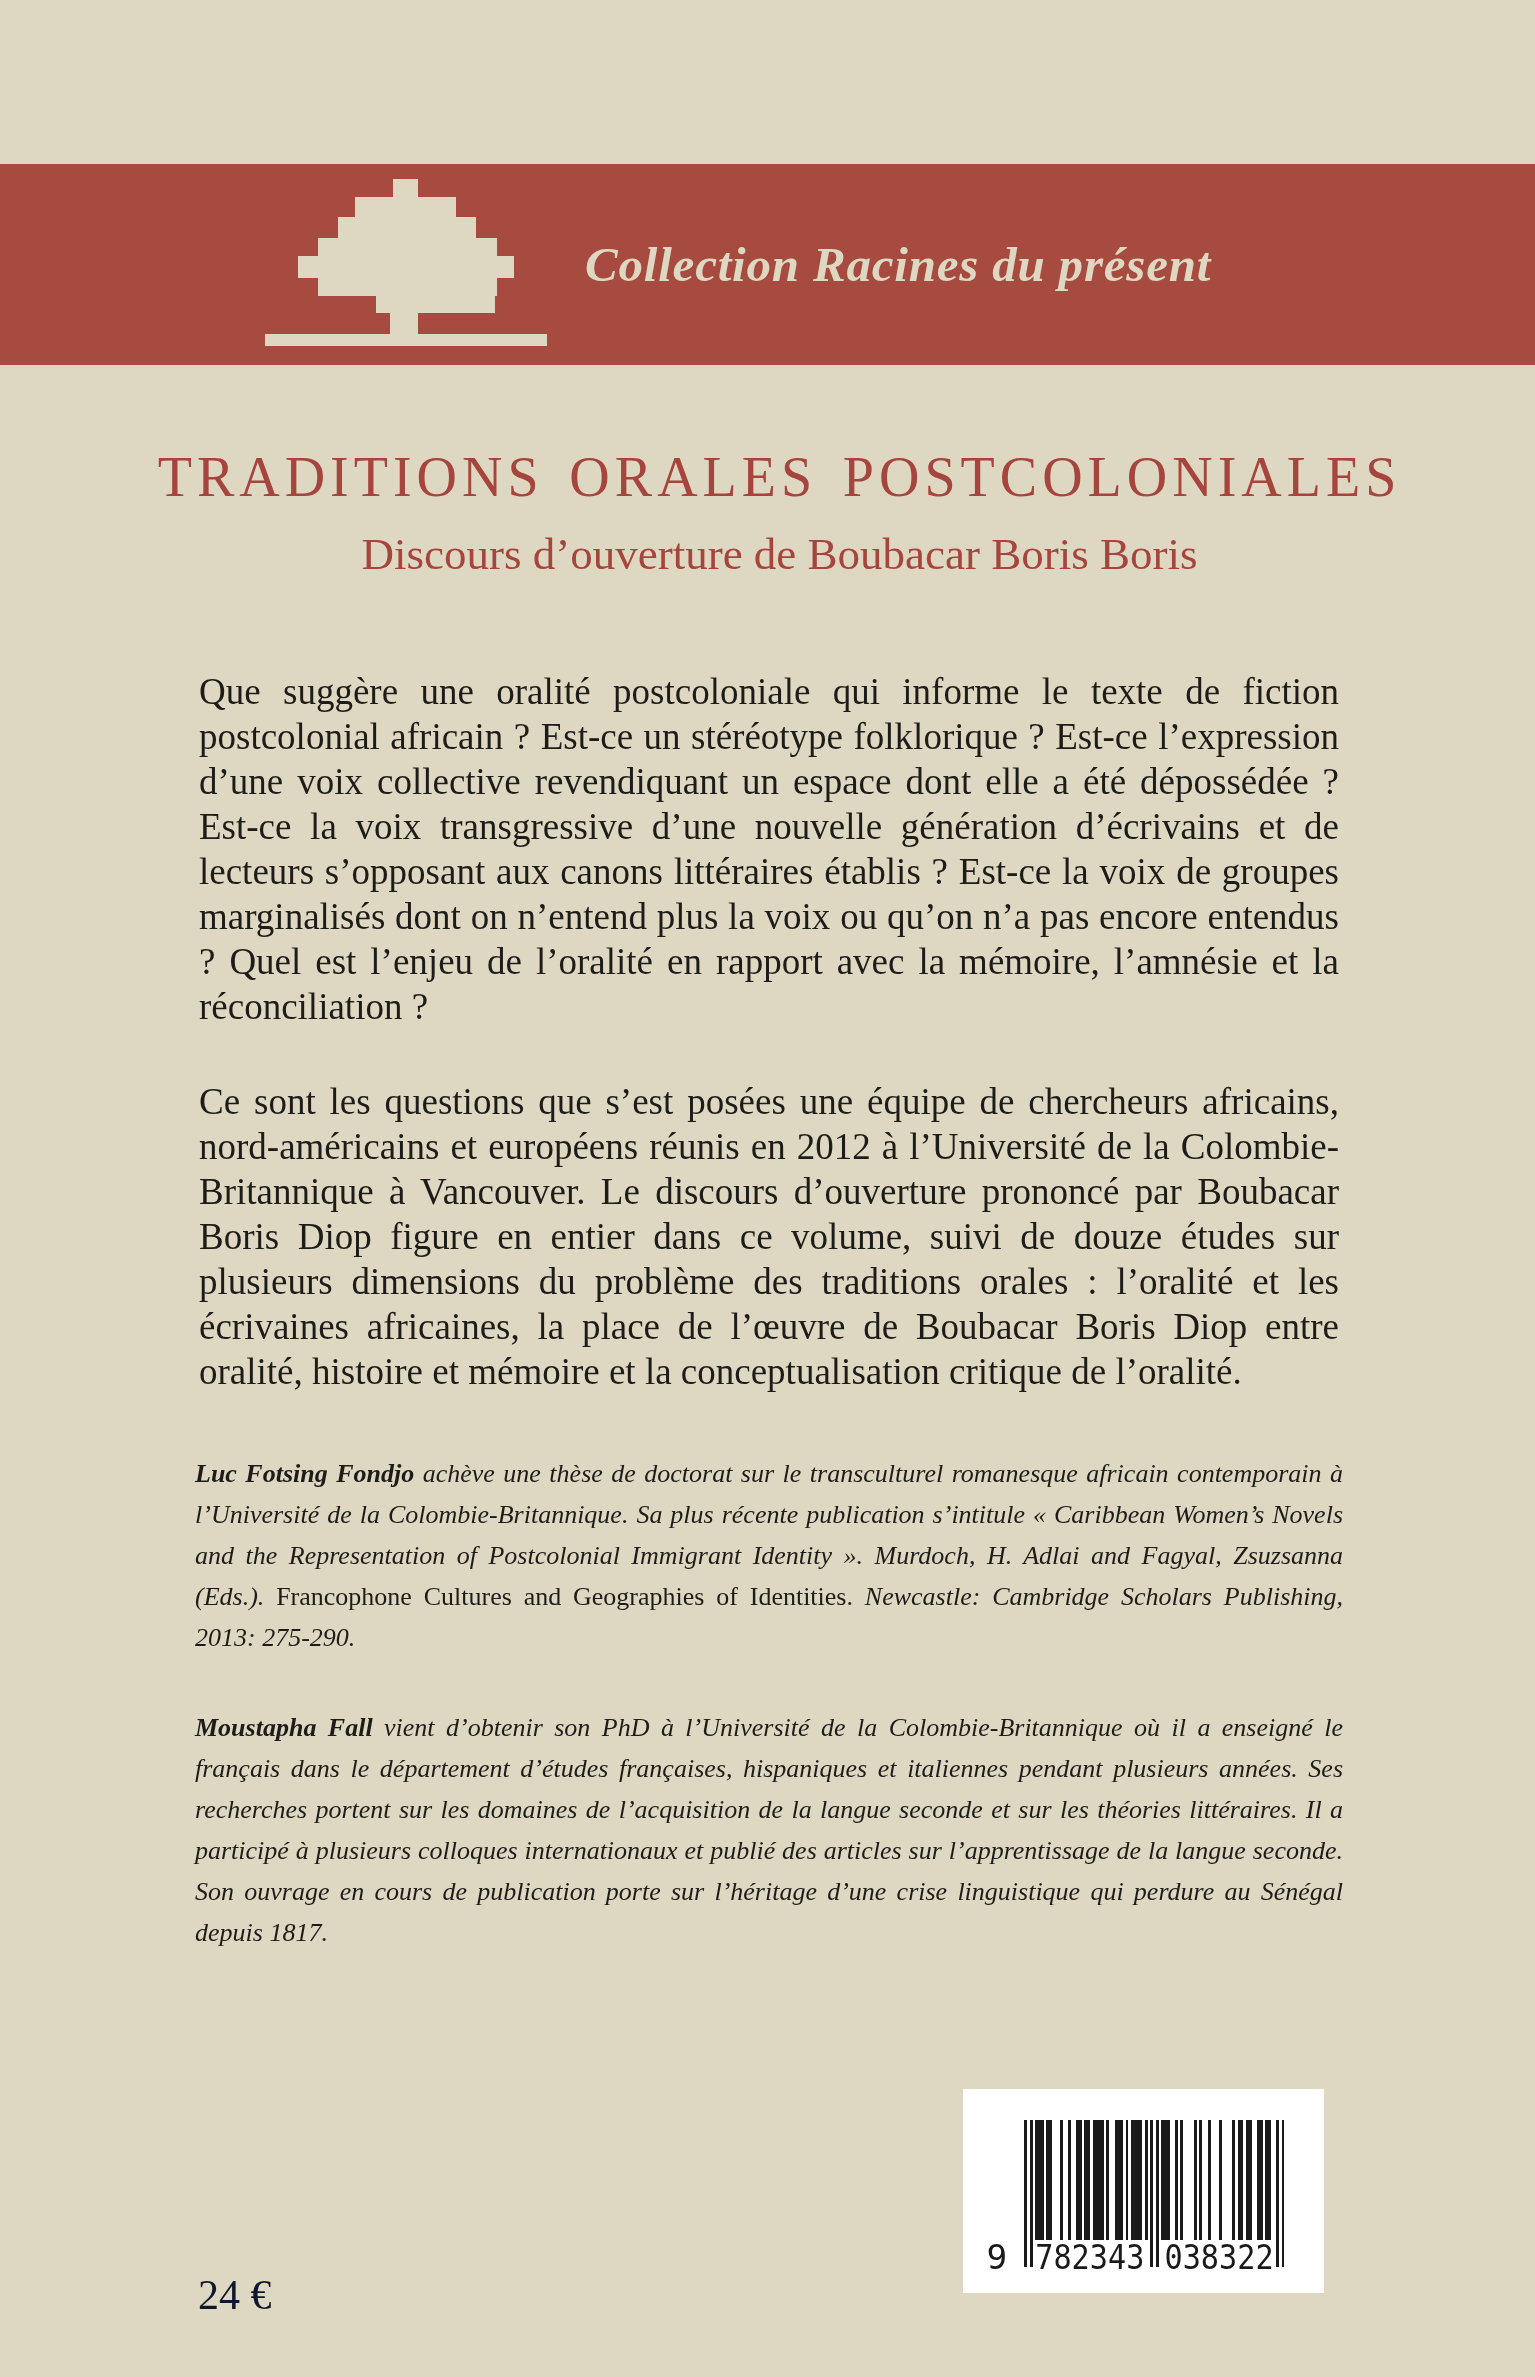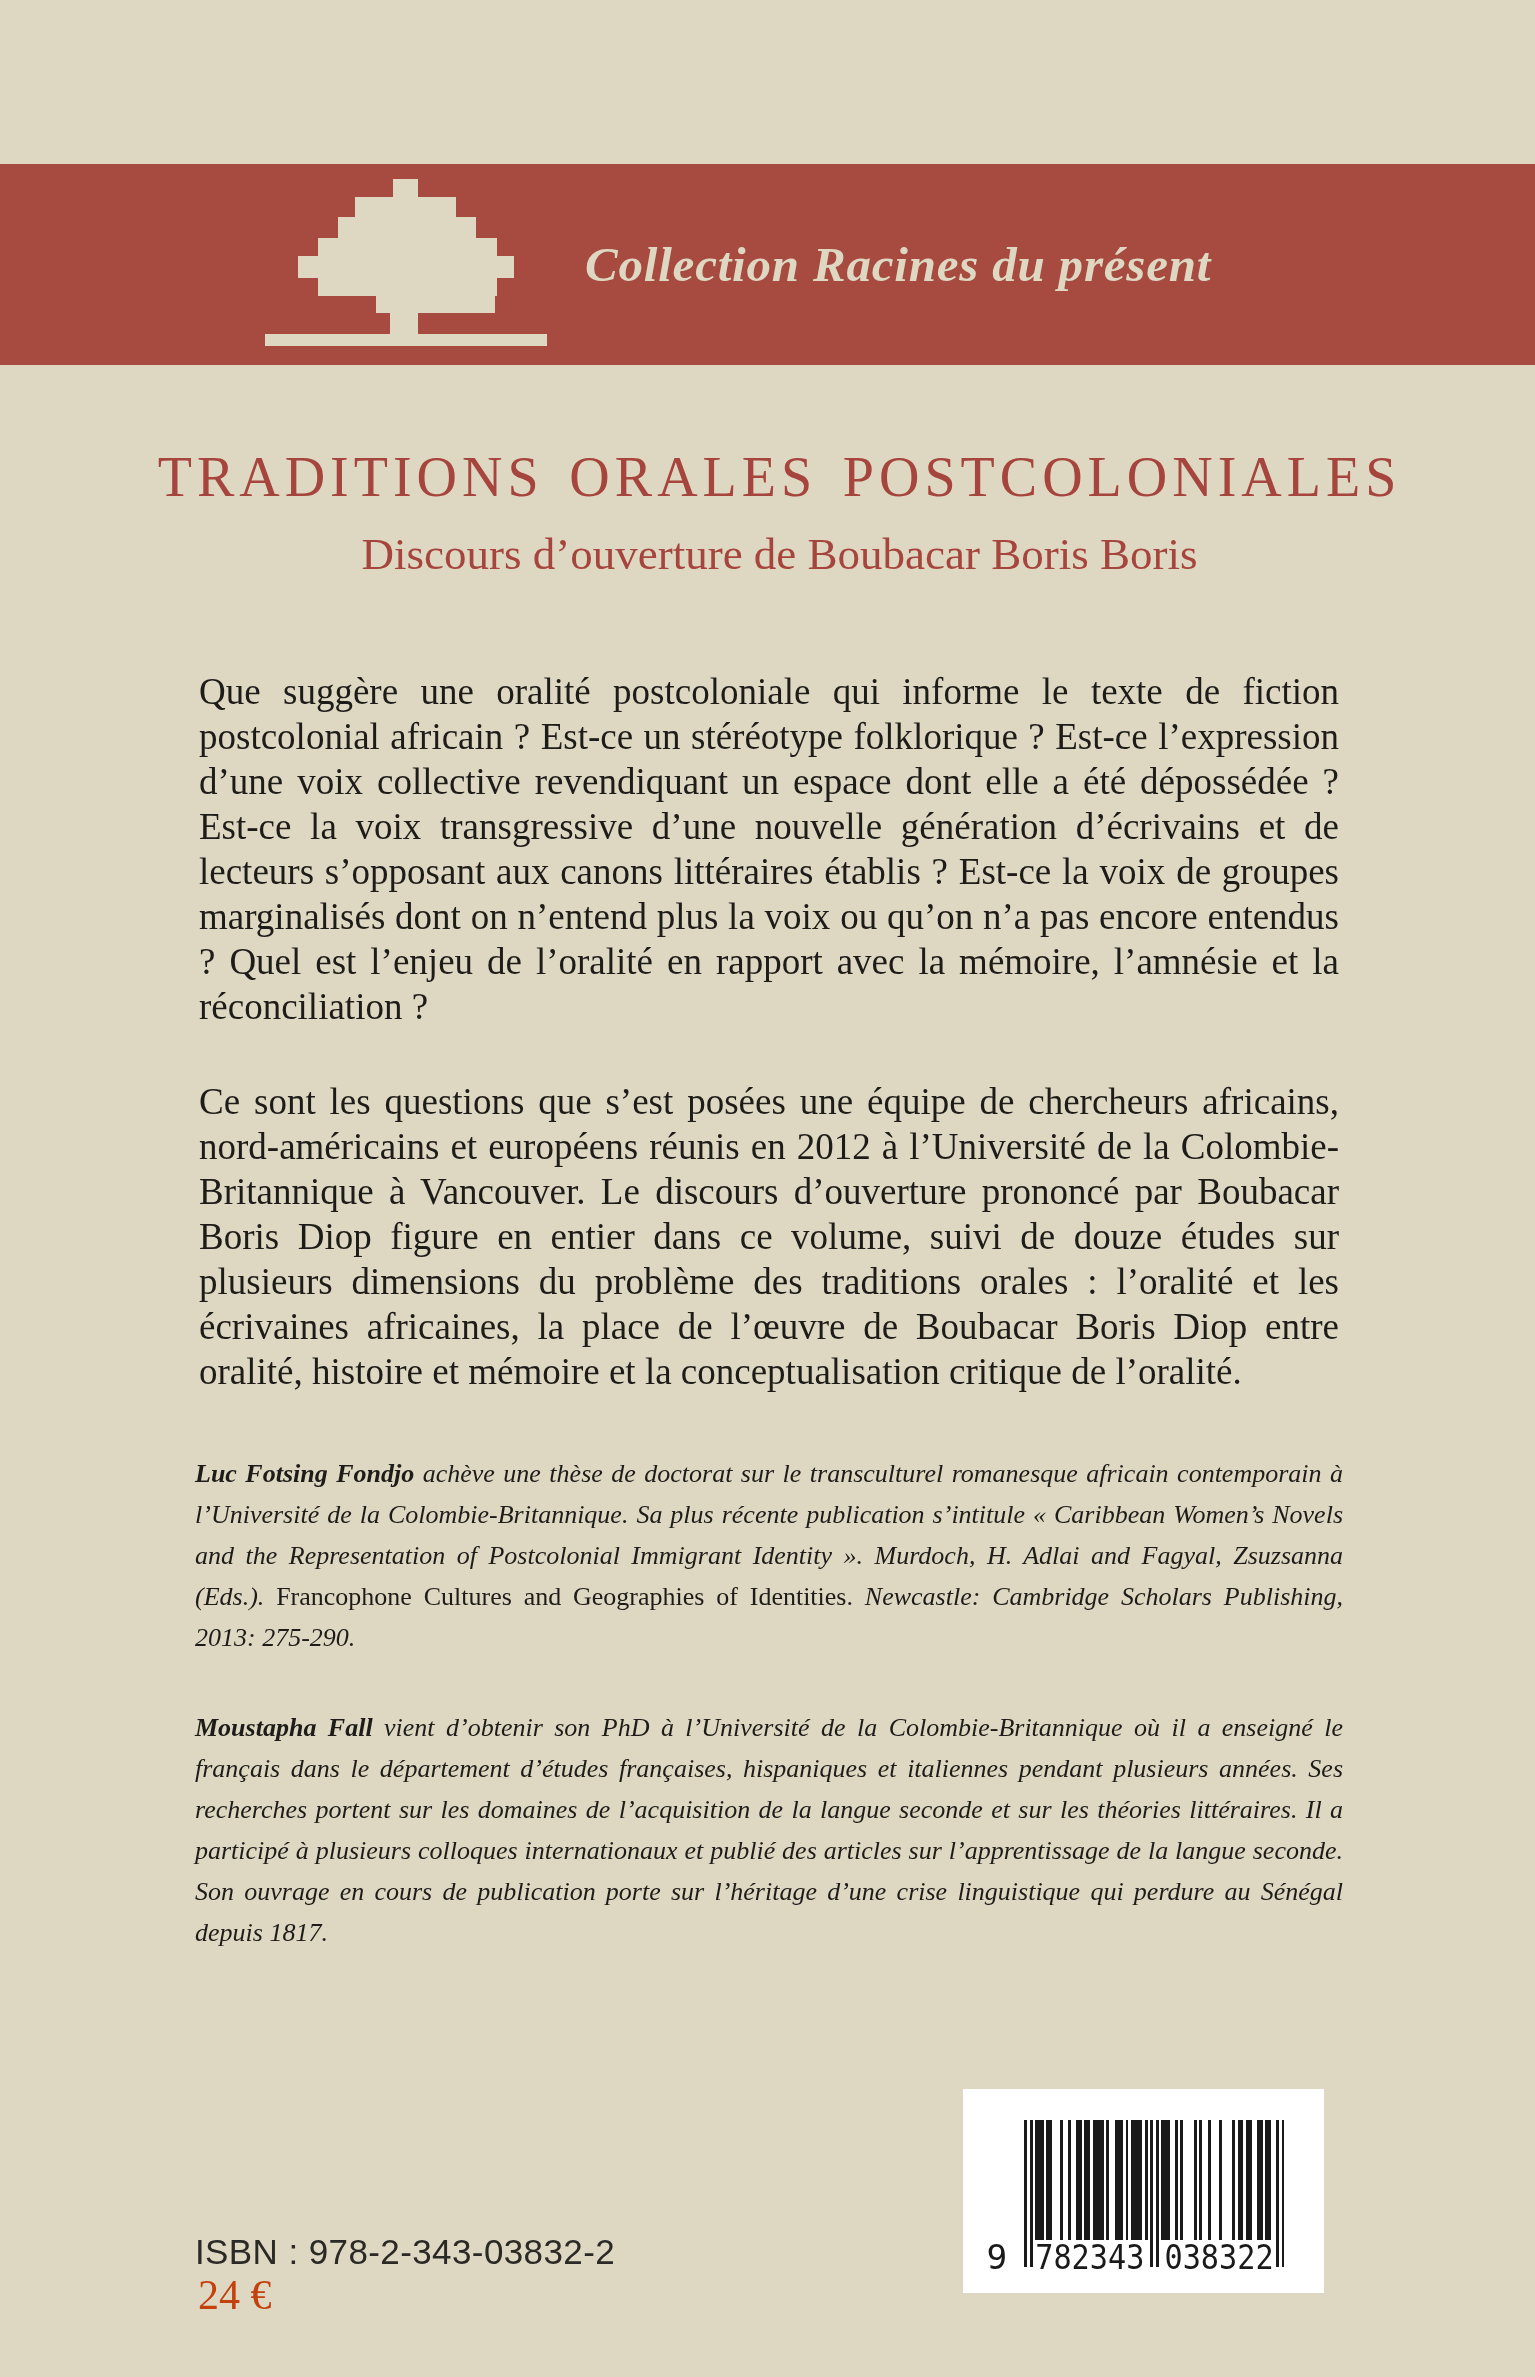--- a/index.html
+++ b/index.html
@@ -101,21 +101,21 @@
     left: 195px; top: 2232px;
     font-family: "Liberation Sans", sans-serif;
     font-size: 35px;
     color: #2b2925;
     letter-spacing: 0.4px;
   }
   .price {
     position: absolute;
     left: 198px; top: 2271px;
     font-size: 42px;
-    color: #c2410c;
+    color: #0f172a;
   }
   .barcode-box {
     position: absolute;
     left: 963px; top: 2089px;
     width: 361px; height: 204px;
     background: #ffffff;
   }
   .barcode-box svg { display: block; width: 100%; height: 100%; }
 </style>
 </head>
@@ -148,21 +148,20 @@
   <div class="synopsis">
     <p>Que suggère une oralité postcoloniale qui informe le texte de fiction postcolonial africain ? Est-ce un stéréotype folklorique ? Est-ce l’expression d’une voix collective revendiquant un espace dont elle a été dépossédée ? Est-ce la voix transgressive d’une nouvelle génération d’écrivains et de lecteurs s’opposant aux canons littéraires établis ? Est-ce la voix de groupes marginalisés dont on n’entend plus la voix ou qu’on n’a pas encore entendus ? Quel est l’enjeu de l’oralité en rapport avec la mémoire, l’amnésie et la réconciliation ?</p>
     <p>Ce sont les questions que s’est posées une équipe de chercheurs africains, nord-américains et européens réunis en 2012 à l’Université de la Colombie-Britannique à Vancouver. Le discours d’ouverture prononcé par Boubacar Boris Diop figure en entier dans ce volume, suivi de douze études sur plusieurs dimensions du problème des traditions orales : l’oralité et les écrivaines africaines, la place de l’œuvre de Boubacar Boris Diop entre oralité, histoire et mémoire et la conceptualisation critique de l’oralité.</p>
   </div>
 
   <div class="bios">
     <p class="bio"><span class="bio-name">Luc Fotsing Fondjo</span><span> achève une thèse de doctorat sur le transculturel romanesque africain contemporain à l’Université de la Colombie-Britannique. Sa plus récente publication s’intitule « Caribbean Women’s Novels and the Representation of Postcolonial Immigrant Identity ». Murdoch, H. Adlai and Fagyal, Zsuzsanna (Eds.).</span><span class="bio-roman"> Francophone Cultures and Geographies of Identities.</span><span> Newcastle: Cambridge Scholars Publishing, 2013: 275-290.</span></p>
     <p class="bio"><span class="bio-name">Moustapha Fall</span><span> vient d’obtenir son PhD à l’Université de la Colombie-Britannique où il a enseigné le français dans le département d’études françaises, hispaniques et italiennes pendant plusieurs années. Ses recherches portent sur les domaines de l’acquisition de la langue seconde et sur les théories littéraires. Il a participé à plusieurs colloques internationaux et publié des articles sur l’apprentissage de la langue seconde. Son ouvrage en cours de publication porte sur l’héritage d’une crise linguistique qui perdure au Sénégal depuis 1817.</span></p>
   </div>
 
-  <div class="isbn">ISBN : 978-2-343-03832-2</div>
   <div class="price">24 €</div>
 
   <div class="barcode-box">
     <svg id="barcode-svg" viewBox="0 0 430 243" shape-rendering="crispEdges" aria-hidden="true">
         <rect x="73.00" y="37" width="3.46" height="175" fill="#1a1a1a"></rect>
         <rect x="79.52" y="37" width="3.46" height="175" fill="#1a1a1a"></rect>
         <rect x="86.04" y="37" width="3.46" height="143" fill="#1a1a1a"></rect>
         <rect x="89.30" y="37" width="3.46" height="143" fill="#1a1a1a"></rect>
         <rect x="92.56" y="37" width="3.46" height="143" fill="#1a1a1a"></rect>
         <rect x="99.08" y="37" width="3.46" height="143" fill="#1a1a1a"></rect>

